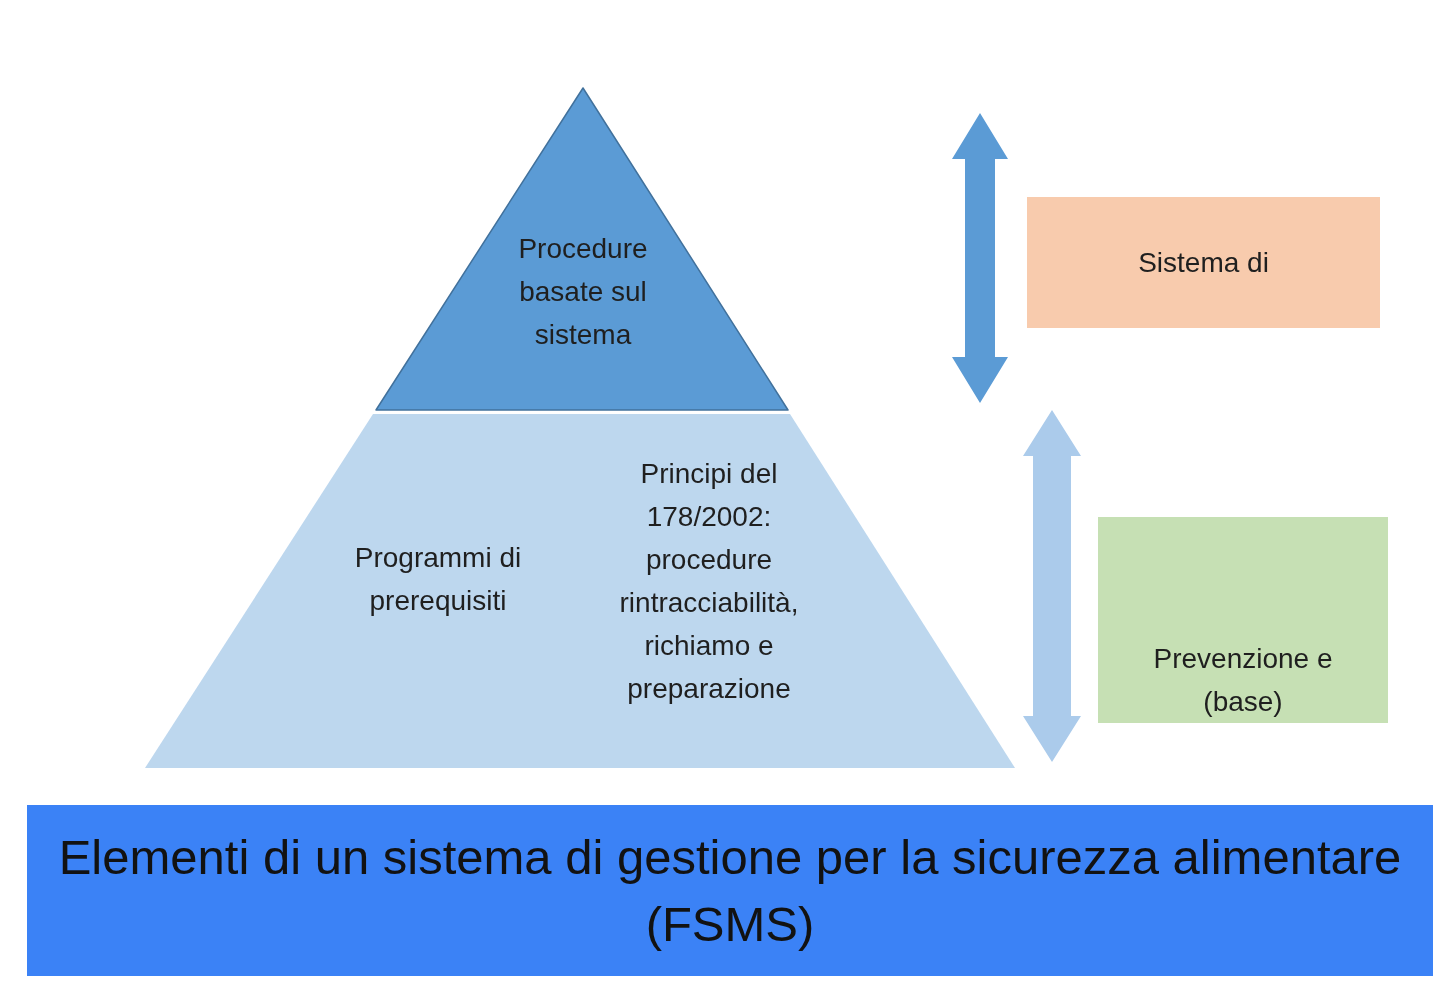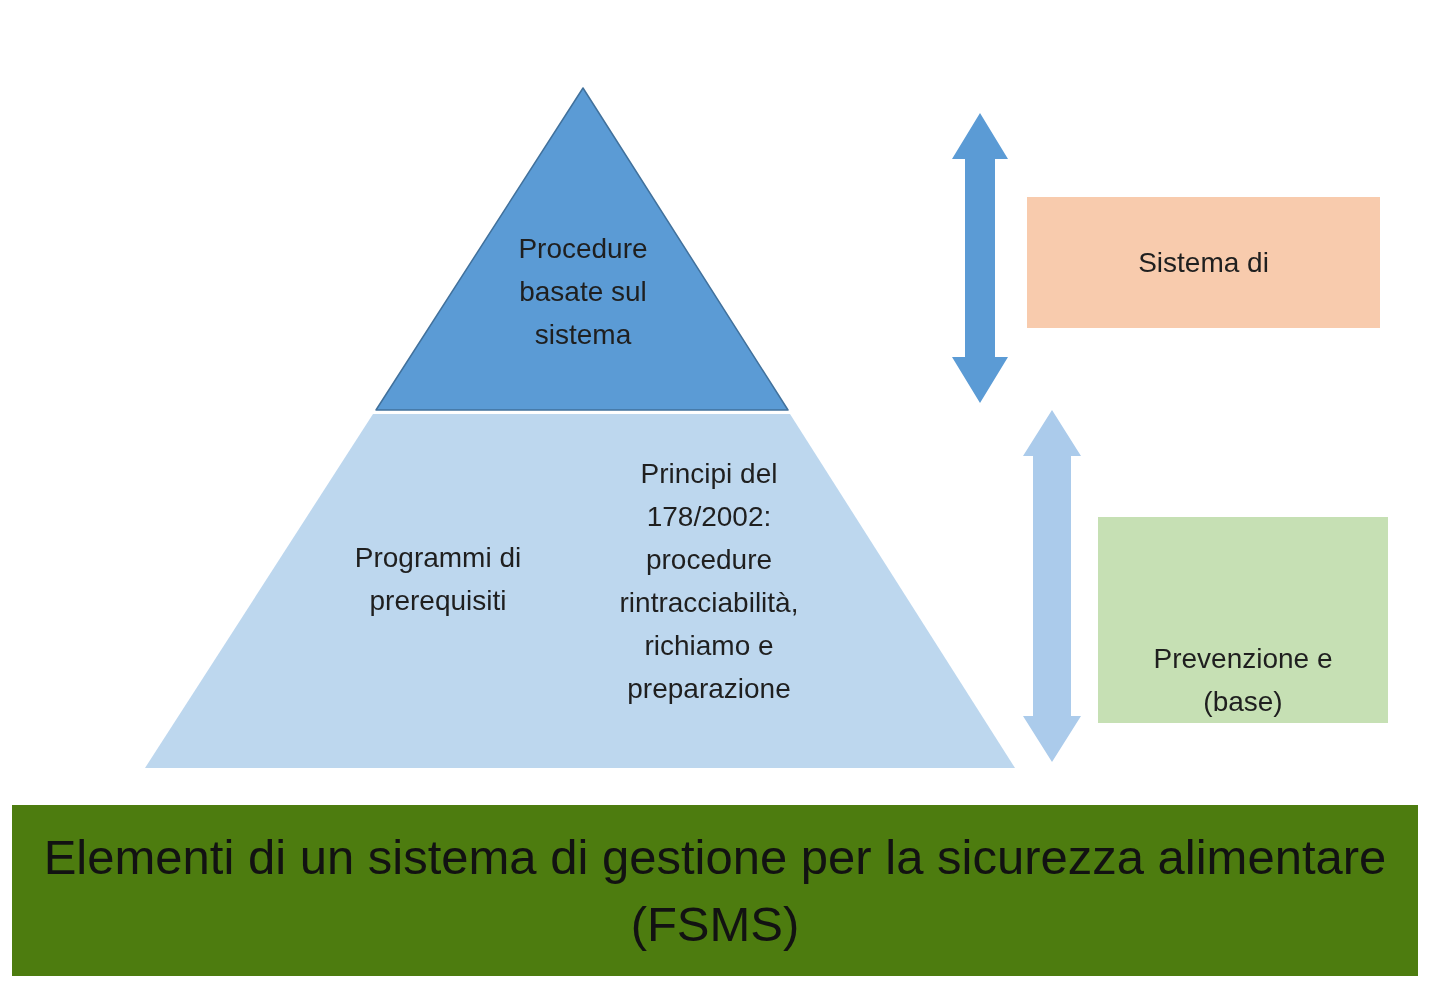--- a/index.html
+++ b/index.html
@@ -91,18 +91,18 @@
 
   <div class="side-box autocontrollo-box" id="box-autocontrollo" style="background: rgb(248, 203, 173);">
     <div>Sistema di</div>
   </div>
 
   <div class="side-box prevenzione-box" id="box-prevenzione" style="background: rgb(198, 224, 180);">
     <div>Prevenzione e</div>
     <div>(base)</div>
   </div>
 
-  <div class="banner" id="banner" style="background: #4d7c0f;">
+  <div class="banner" id="banner" style="background: #3b82f6; margin-left: 15px;">
     <div>Elementi di un sistema di gestione per la sicurezza alimentare</div>
     <div>(FSMS)</div>
   </div>
 
 </div>
 
 </body></html>

